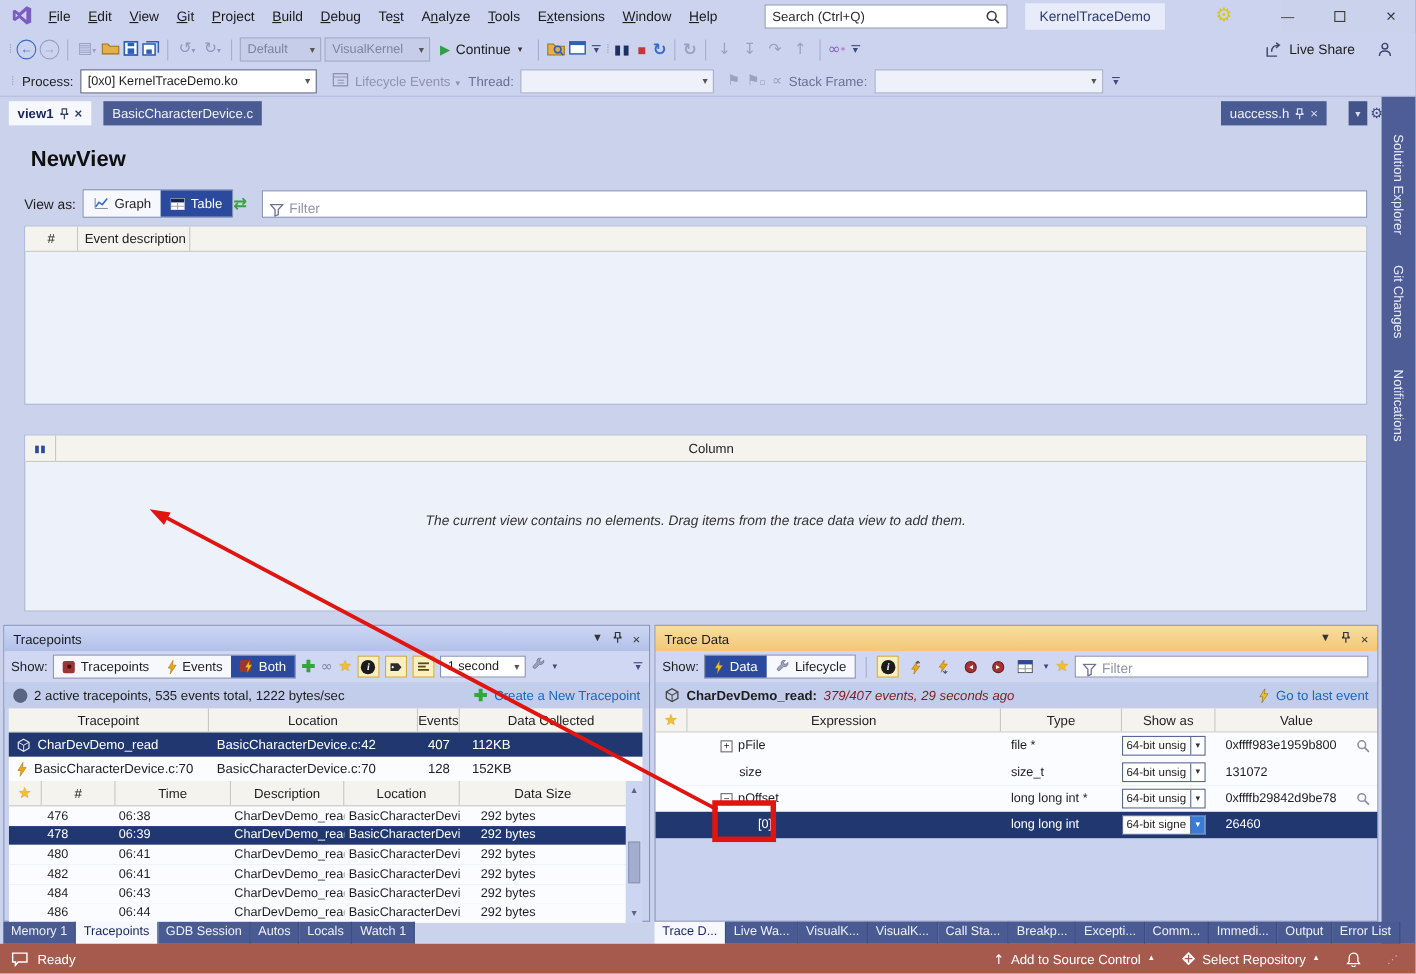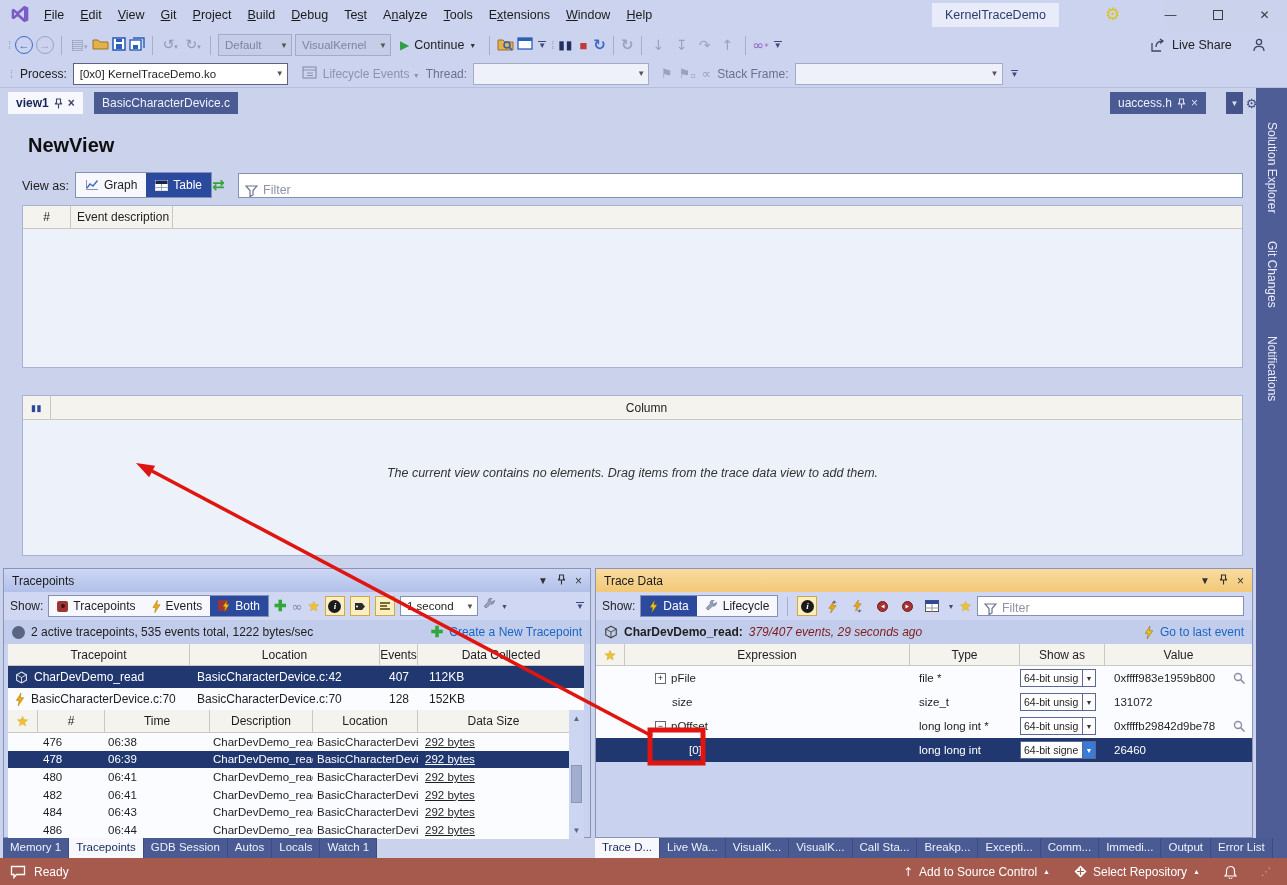--- a/index.html
+++ b/index.html
@@ -94,21 +94,21 @@
   .t1r.sel { background:var(--selection,#20386f); color:#fff; }
   .t1r .c1a { display:flex; align-items:center; gap:6px; padding-left:7px; }
   .t1r .c1b { padding-left:7px; } .t1r .c1c { text-align:center; } .t1r .c1d { padding-left:11px; }
   .t2h { display:flex; height:23px; background:#f4f3ee; border-bottom:1px solid #c9c9c2; font-size:12px; }
   .t2h div { display:flex; align-items:center; justify-content:center; border-right:1px solid #c9c9c2; }
   .c-star { width:30px; } .c-num { width:67px; } .c-time { width:105px; } .c-desc { width:103px; } .c-loc { width:105px; } .c-size { flex:1; border-right:none !important; }
   .t2rows .gtr { display:flex; height:17.66px; align-items:center; font-size:11.5px; background:#fbfcff; }
   .t2rows .gtr.sel { background:var(--selection,#20386f); color:#fff; }
   .t2rows .gtd { overflow:hidden; white-space:nowrap; }
   .t2rows .c-num { padding-left:5px; } .t2rows .c-time { padding-left:3px; }
-  .t2rows .c-desc { padding-left:3px; } .t2rows .c-loc { padding-left:4px; } .t2rows .c-size { padding-left:7px;text-decoration:underline; }
+  .t2rows .c-desc { padding-left:3px; } .t2rows .c-loc { padding-left:4px; } .t2rows .c-size { padding-left:19px; }
   .scrollbar { background:#cdd6f0; display:flex; flex-direction:column; align-items:center; font-size:8px; color:#5a6584; }
   .sb-thumb { width:11px; height:38px; background:#a3aecf; border:1px solid #8a94b8; position:absolute; top:55px; left:2px; }
 
   
   .tdh { display:flex; height:22px; background:#f4f3ee; border-bottom:1px solid #c9c9c2; font-size:12px; }
   .tdh div { display:flex; align-items:center; justify-content:center; border-right:1px solid #c9c9c2; }
   .cd-star { width:29px; } .cd-expr { width:285px; } .cd-type { width:110px; } .cd-show { width:85px; } .cd-val { flex:1; border-right:none !important; }
   .tdr { display:flex; height:24px; align-items:center; font-size:11.5px; background:#fbfcff; }
   .tdr.sel { background:var(--selection,#20386f); color:#fff; }
   .tdr .cd-expr { display:flex; align-items:center; }
@@ -150,20 +150,27 @@
         <div class="menu-item"><u>P</u>roject</div>
         <div class="menu-item"><u>B</u>uild</div>
         <div class="menu-item"><u>D</u>ebug</div>
         <div class="menu-item">Te<u>s</u>t</div>
         <div class="menu-item">A<u>n</u>alyze</div>
         <div class="menu-item"><u>T</u>ools</div>
         <div class="menu-item">E<u>x</u>tensions</div>
         <div class="menu-item"><u>W</u>indow</div>
         <div class="menu-item"><u>H</u>elp</div>
       </div>
+    <div class="abs search-box">
+      <span>Search (Ctrl+Q)</span>
+      <svg width="13" height="13">
+          <circle cx="5.5" cy="5.5" r="4" fill="none" stroke="#3b3b3b" stroke-width="1.4"></circle>
+          <line x1="8.5" y1="8.5" x2="12" y2="12" stroke="#3b3b3b" stroke-width="1.6"></line>
+        </svg>
+    </div>
     <div class="abs proj-badge">KernelTraceDemo</div>
     <span class="abs fb-gear uni">⚙</span>
     <div class="abs win-btn" style="left:1148px;">—</div>
     <div class="abs win-btn" style="left:1195px;">
         <span class="max-glyph"></span>
       </div>
     <div class="abs win-btn" style="left:1242px;">✕</div>
   </div>
 
   <div class="abs toolbar1">

